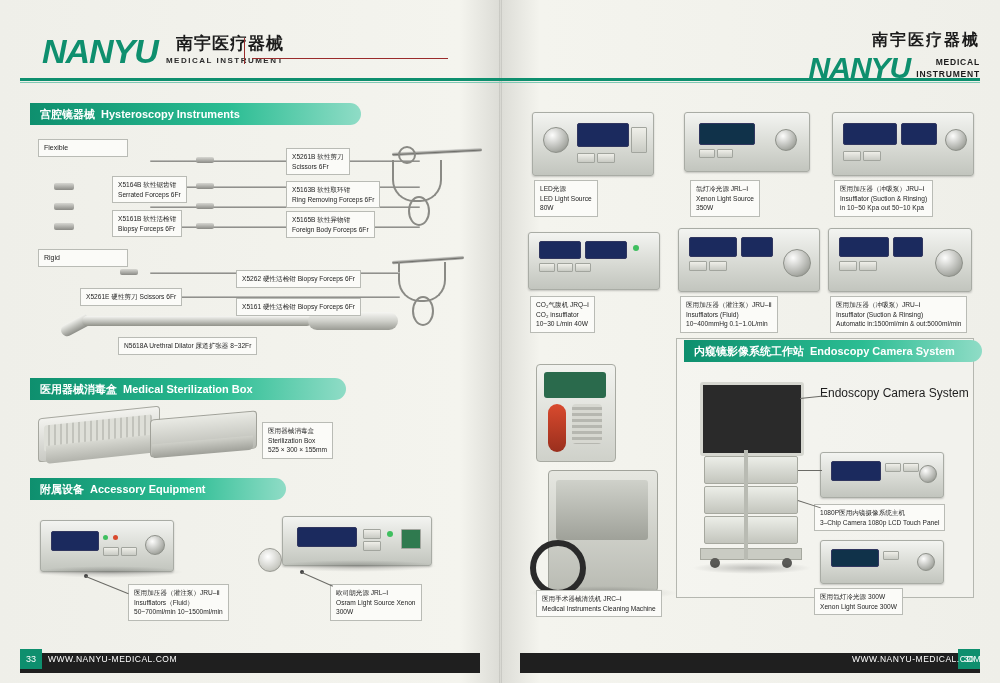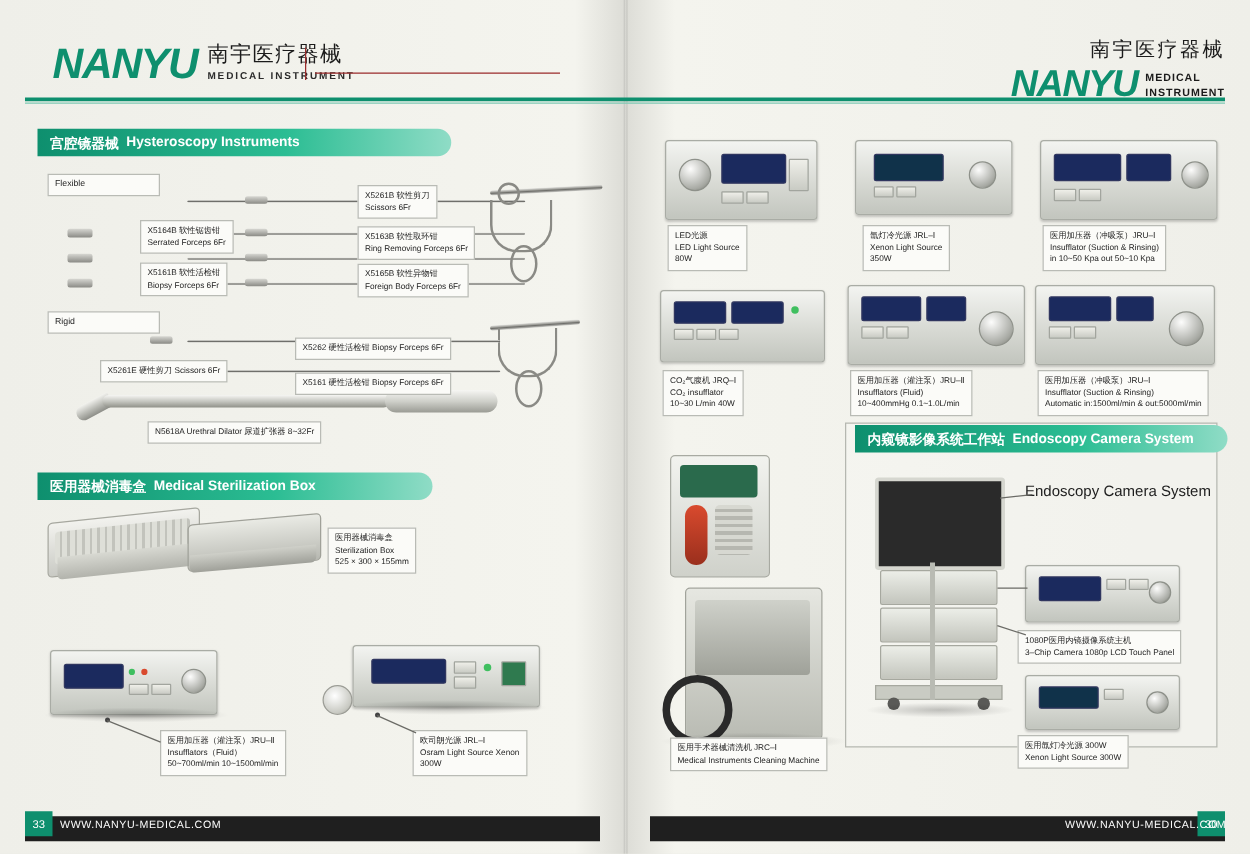--- a/index.html
+++ b/index.html
@@ -23,21 +23,21 @@
   .hdr-rule{position:absolute;left:20px;top:78px;width:960px;height:3px;background:#0e8f6e;}
   .hdr-rule2{position:absolute;left:20px;top:82px;width:960px;height:1px;background:#7fc9b4;}
   .logo-left{position:absolute;left:42px;top:32px;}
   .logo-right{position:absolute;right:20px;top:30px;text-align:right;}
   .nanyu-word{
     font-family:"Liberation Sans", sans-serif;
     font-weight:bold;font-style:italic;font-size:34px;letter-spacing:-1px;
     color:#0e8f6e;line-height:1;
   }
   .nanyu-word.small{font-size:30px;}
-  .nanyu-cn{font-size:17px;font-weight:normal;color:#1b1b1b;letter-spacing:1px;}
+  .nanyu-cn{font-size:17px;font-weight:bold;color:#1b1b1b;letter-spacing:1px;text-align:right;}
   .nanyu-sub{font-size:8px;color:#2b2b2b;letter-spacing:1.5px;font-weight:bold;margin-top:1px;}
   .slogan-box{position:absolute;left:252px;top:40px;width:200px;}
   .slogan-cn{font-size:11px;color:#9a2b2b;letter-spacing:2px;}
   .slogan-en{font-size:9px;color:#9a2b2b;letter-spacing:2px;margin-top:3px;font-style:italic;}
   .slogan-line{position:absolute;left:244px;top:38px;width:1px;height:26px;background:#9a2b2b;}
   .slogan-line2{position:absolute;left:252px;top:58px;width:196px;height:1px;background:#9a2b2b;}
   
   .rl-row{display:flex;align-items:flex-end;justify-content:flex-end;gap:6px;}
   .rl-en{font-size:8.5px;font-weight:bold;color:#1b1b1b;letter-spacing:.8px;line-height:1.35;text-align:left;}
   
@@ -96,21 +96,21 @@
         </div>
       </div>
     </div>
     <div class="slogan-line"></div>
     <div class="slogan-line2"></div>
 
     <div class="logo-right">
       <div class="nanyu-cn" style="letter-spacing:2px;font-size:16px;">南宇医疗器械</div>
       <div class="rl-row" style="margin-top:2px;">
         <div class="nanyu-word small">NANYU</div>
-        <div class="rl-en" style="padding-bottom:3px;">
+        <div class="rl-en" style="padding-bottom:3px;text-align:right;">
           <div>MEDICAL</div>
           <div>INSTRUMENT</div>
         </div>
       </div>
     </div>
     <div class="hdr-rule"></div>
     <div class="hdr-rule2"></div>
   </div>
 
   <div class="banner" style="left:30px;top:103px;width:305px;">
@@ -212,20 +212,24 @@
   <div class="prod">
     <div style="position:absolute;left:150px;top:415px;width:105px;height:36px;border-radius:4px;background:linear-gradient(180deg,#e9eae4,#b7b8b1);border:1px solid #a0a199;transform:skewY(-5deg);"></div>
     <div style="position:absolute;left:152px;top:440px;width:101px;height:14px;background:linear-gradient(180deg,#cfd0c9,#9fa099);border-radius:0 0 4px 4px;transform:skewY(-5deg);"></div>
   </div>
   <div class="lbl" style="left:262px;top:422px;">
     <span class="cn">医用器械消毒盒</span>
     <span class="en">Sterilization Box</span>
     <span class="en">525 × 300 × 155mm</span>
   </div>
 
+  <div class="banner" style="left:30px;top:478px;width:230px;">
+    <b>附属设备</b>
+    <span class="en">Accessory Equipment</span>
+  </div>
 
   <div class="devbox" style="left:40px;top:520px;width:132px;height:50px;">
     <div class="screen" style="left:10px;top:10px;width:46px;height:18px;"></div>
     <div class="led" style="left:62px;top:14px;width:5px;height:5px;background:#3fbf5f;"></div>
     <div class="led" style="left:72px;top:14px;width:5px;height:5px;background:#d94a2e;"></div>
     <div class="btn" style="left:62px;top:26px;width:14px;height:7px;"></div>
     <div class="btn" style="left:80px;top:26px;width:14px;height:7px;"></div>
     <div class="knob" style="left:104px;top:14px;width:18px;height:18px;"></div>
   </div>
   <div class="shadow" style="left:34px;top:566px;width:150px;height:12px;"></div>

